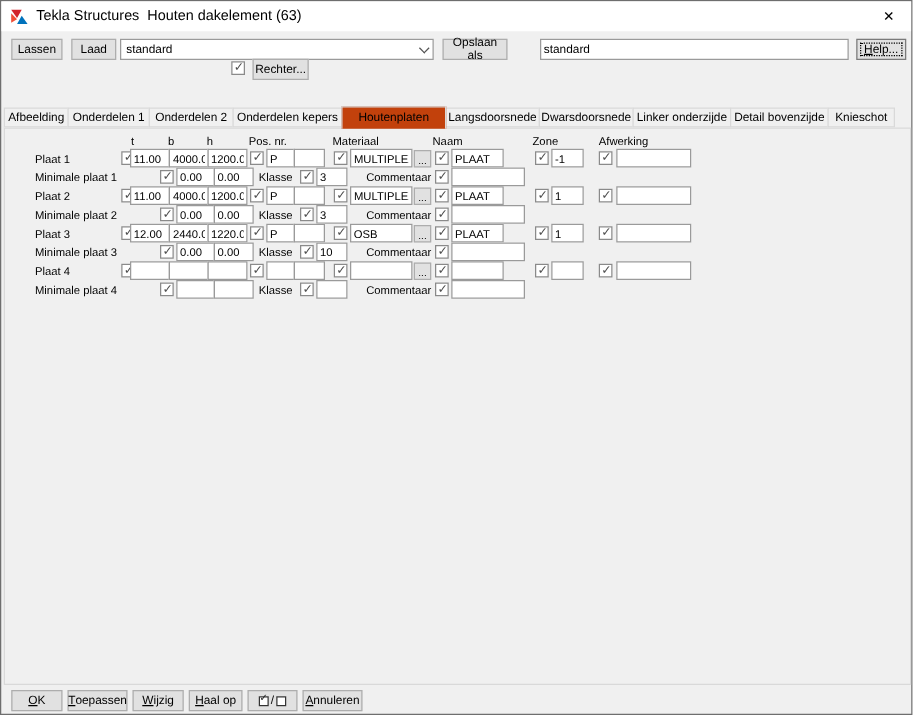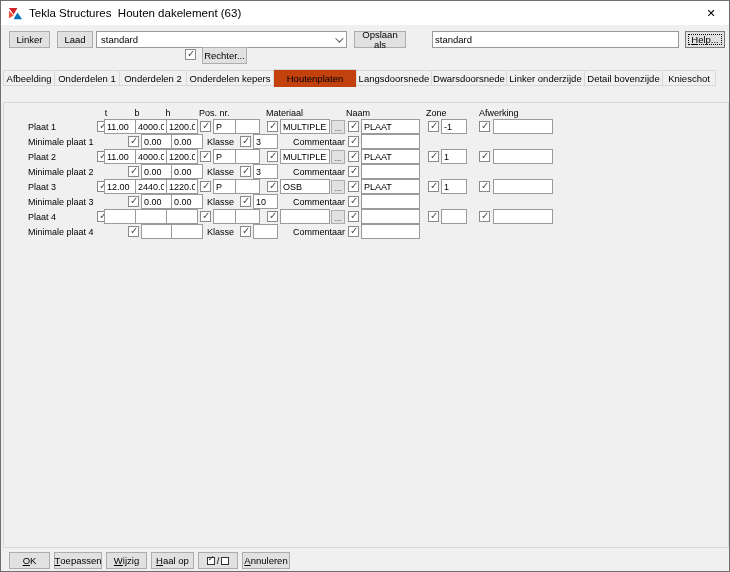--- a/index.html
+++ b/index.html
@@ -33,21 +33,21 @@
   .combo-arrow{ position:absolute; right:5px; top:5px; width:6px; height:6px;
     border-right:1px solid #555; border-bottom:1px solid #555; transform:rotate(45deg) translateY(-2px); }
   .tb-saveas{ left:353px; top:30px; width:52px; }
   .tb-name{ left:431px; top:30px; width:247px; height:17px; font-size:9.5px; }
   .tb-help{ left:684px; top:30px; width:40px; border-color:#7a7a7a; outline:1px dotted #000; outline-offset:-4px; }
   .weld-cb{ left:184px; top:48px; }
   .weld-btn{ left:201px; top:46px; width:45px; }
   
   .tabs{ position:absolute; left:2px; display:flex; }
   .tabs1{ top:69px; }
-  .tabs2{ top:69px; }
+  .tabs2{ top:85px; }
   .tab{ height:16px; background:#f0f0f0; border:1px solid #d9d9d9; margin-left:-1px;
     font-size:9.5px; display:flex; align-items:center; justify-content:center;
     white-space:nowrap; overflow:hidden; }
   .tab:first-child{ margin-left:0; }
   .tab.active{ background:#c2410c; height:18px; margin-top:-1px; border-bottom:none;
     position:relative; z-index:3; font-size:9.5px; }
   
   .pane{ position:absolute; left:2px; top:101px; width:726px; height:446px;
     background:#f0f0f0; border:1px solid #d9d9d9; }
   
@@ -60,21 +60,21 @@
   .frow{ position:absolute; left:0; width:730px; height:15px;margin-left:14px; }
   .c-label{ left:13px; top:3px; }
   .c-cb1{ left:82px; top:2px; }
   .f-t{ left:89px; width:32px; }  .f-b{ left:120px; width:32px; }  .f-h{ left:151px; width:32px; }
   .c-cb2{ left:185px; top:2px; }
   .f-pos{ left:198px; width:23px; }  .f-pos2{ left:220px; width:25px; }
   .c-cb3{ left:252px; top:2px; }
   .f-mat{ left:265px; width:50px; }
   .b-dots{ left:316px; top:1px; width:14px; height:14px; font-size:8px; padding:0; align-items:flex-end; }
   .c-cb4{ left:333px; top:2px; }
-  .f-naam{ left:346px; width:59px; }
+  .f-naam{ left:346px; width:42px; }
   .c-cb5{ left:413px; top:2px; }
   .f-zone{ left:426px; width:26px; }
   .c-cb6{ left:464px; top:2px; }
   .f-afw{ left:478px; width:60px; }
   .c-cbm{ left:113px; top:2px; }
   .f-v1{ left:126px; width:31px; }  .f-v2{ left:156px; width:32px; }
   .l-klasse{ left:192px; top:3px; }
   .c-cbk{ left:225px; top:2px; }
   .f-klasse{ left:238px; width:25px; }
   .l-comm{ left:277px; top:3px; width:53px; text-align:right; }
@@ -98,21 +98,21 @@
   <div class="titlebar">
     <svg class="app-icon" viewBox="0 0 16 16">
       <polygon points="1,2 10,2 6,9" fill="#d2232a"></polygon>
       <polygon points="15,14 6,14 10,7" fill="#0072bc"></polygon>
       <polygon points="1,13 1,5 6,10" fill="#f04e37"></polygon>
     </svg>
     <span class="title">Tekla Structures  Houten dakelement (63)</span>
     <span class="close">✕</span>
   </div>
 
-  <button class="btn tb-save">Linker</button>
+  <button class="btn tb-save">Lassen</button>
   <button class="btn tb-load">Laad</button>
   <div class="combo">
     <span>standard</span>
     <span class="combo-arrow"></span>
   </div>
   <button class="btn tb-saveas">Opslaan als</button>
   <input class="fld tb-name" value="standard" style="">
   <button class="btn tb-help">
       <span class="u">H</span>
       <span>elp...</span>

